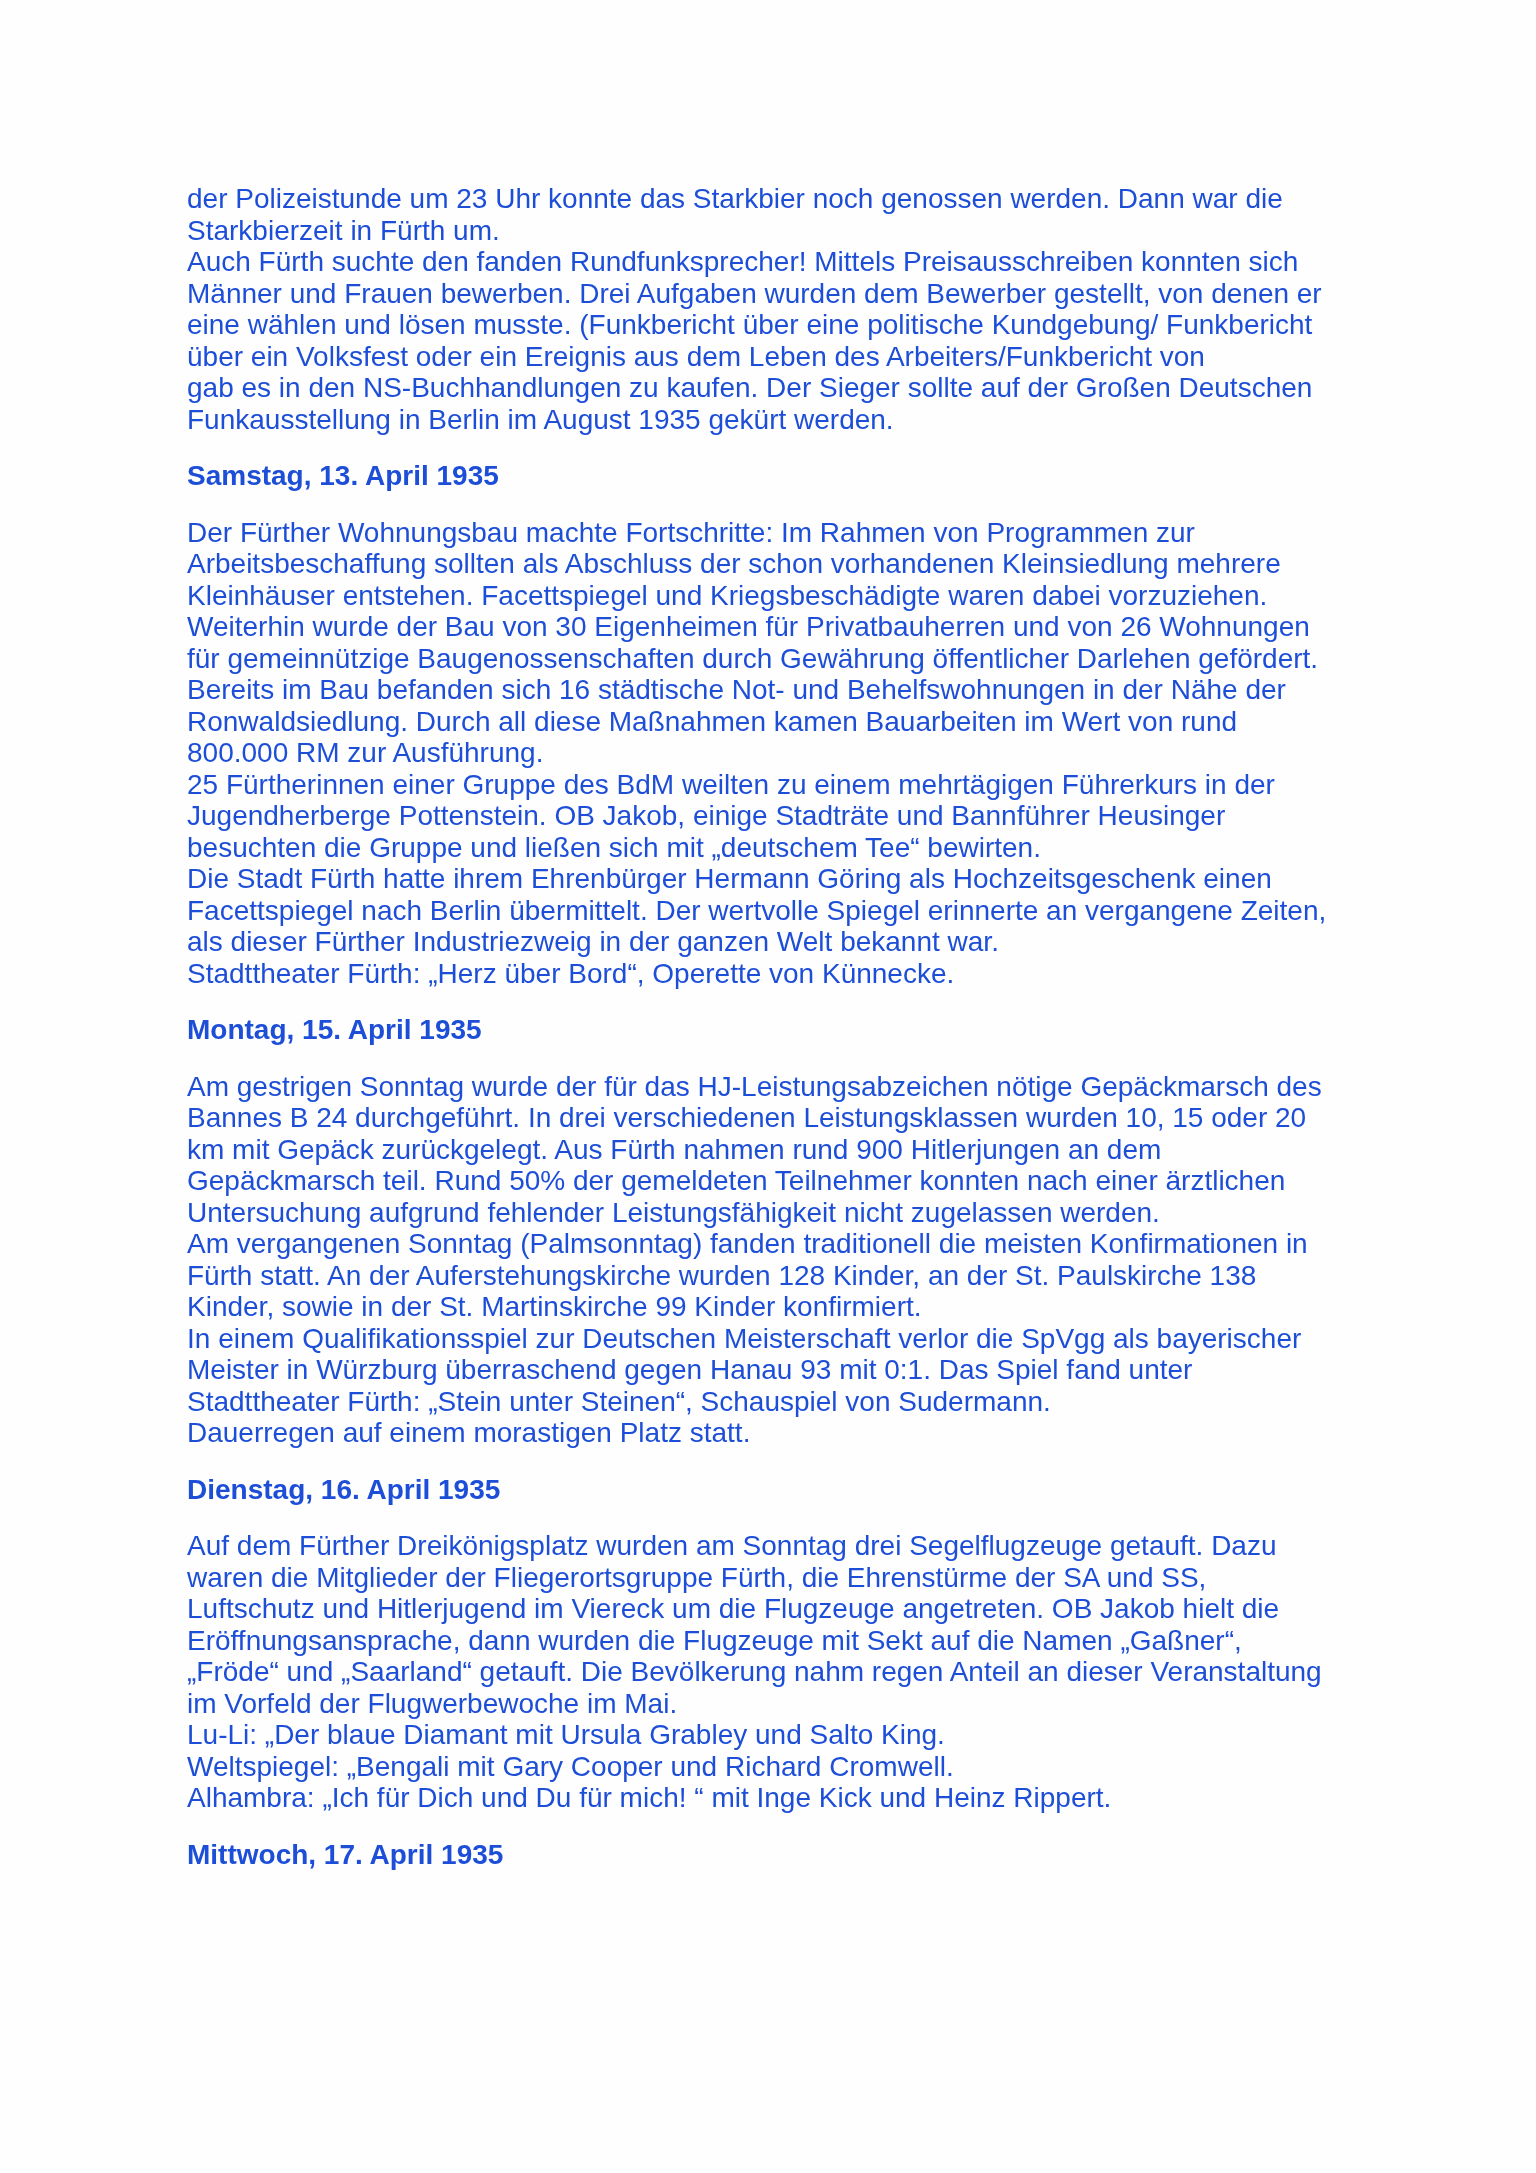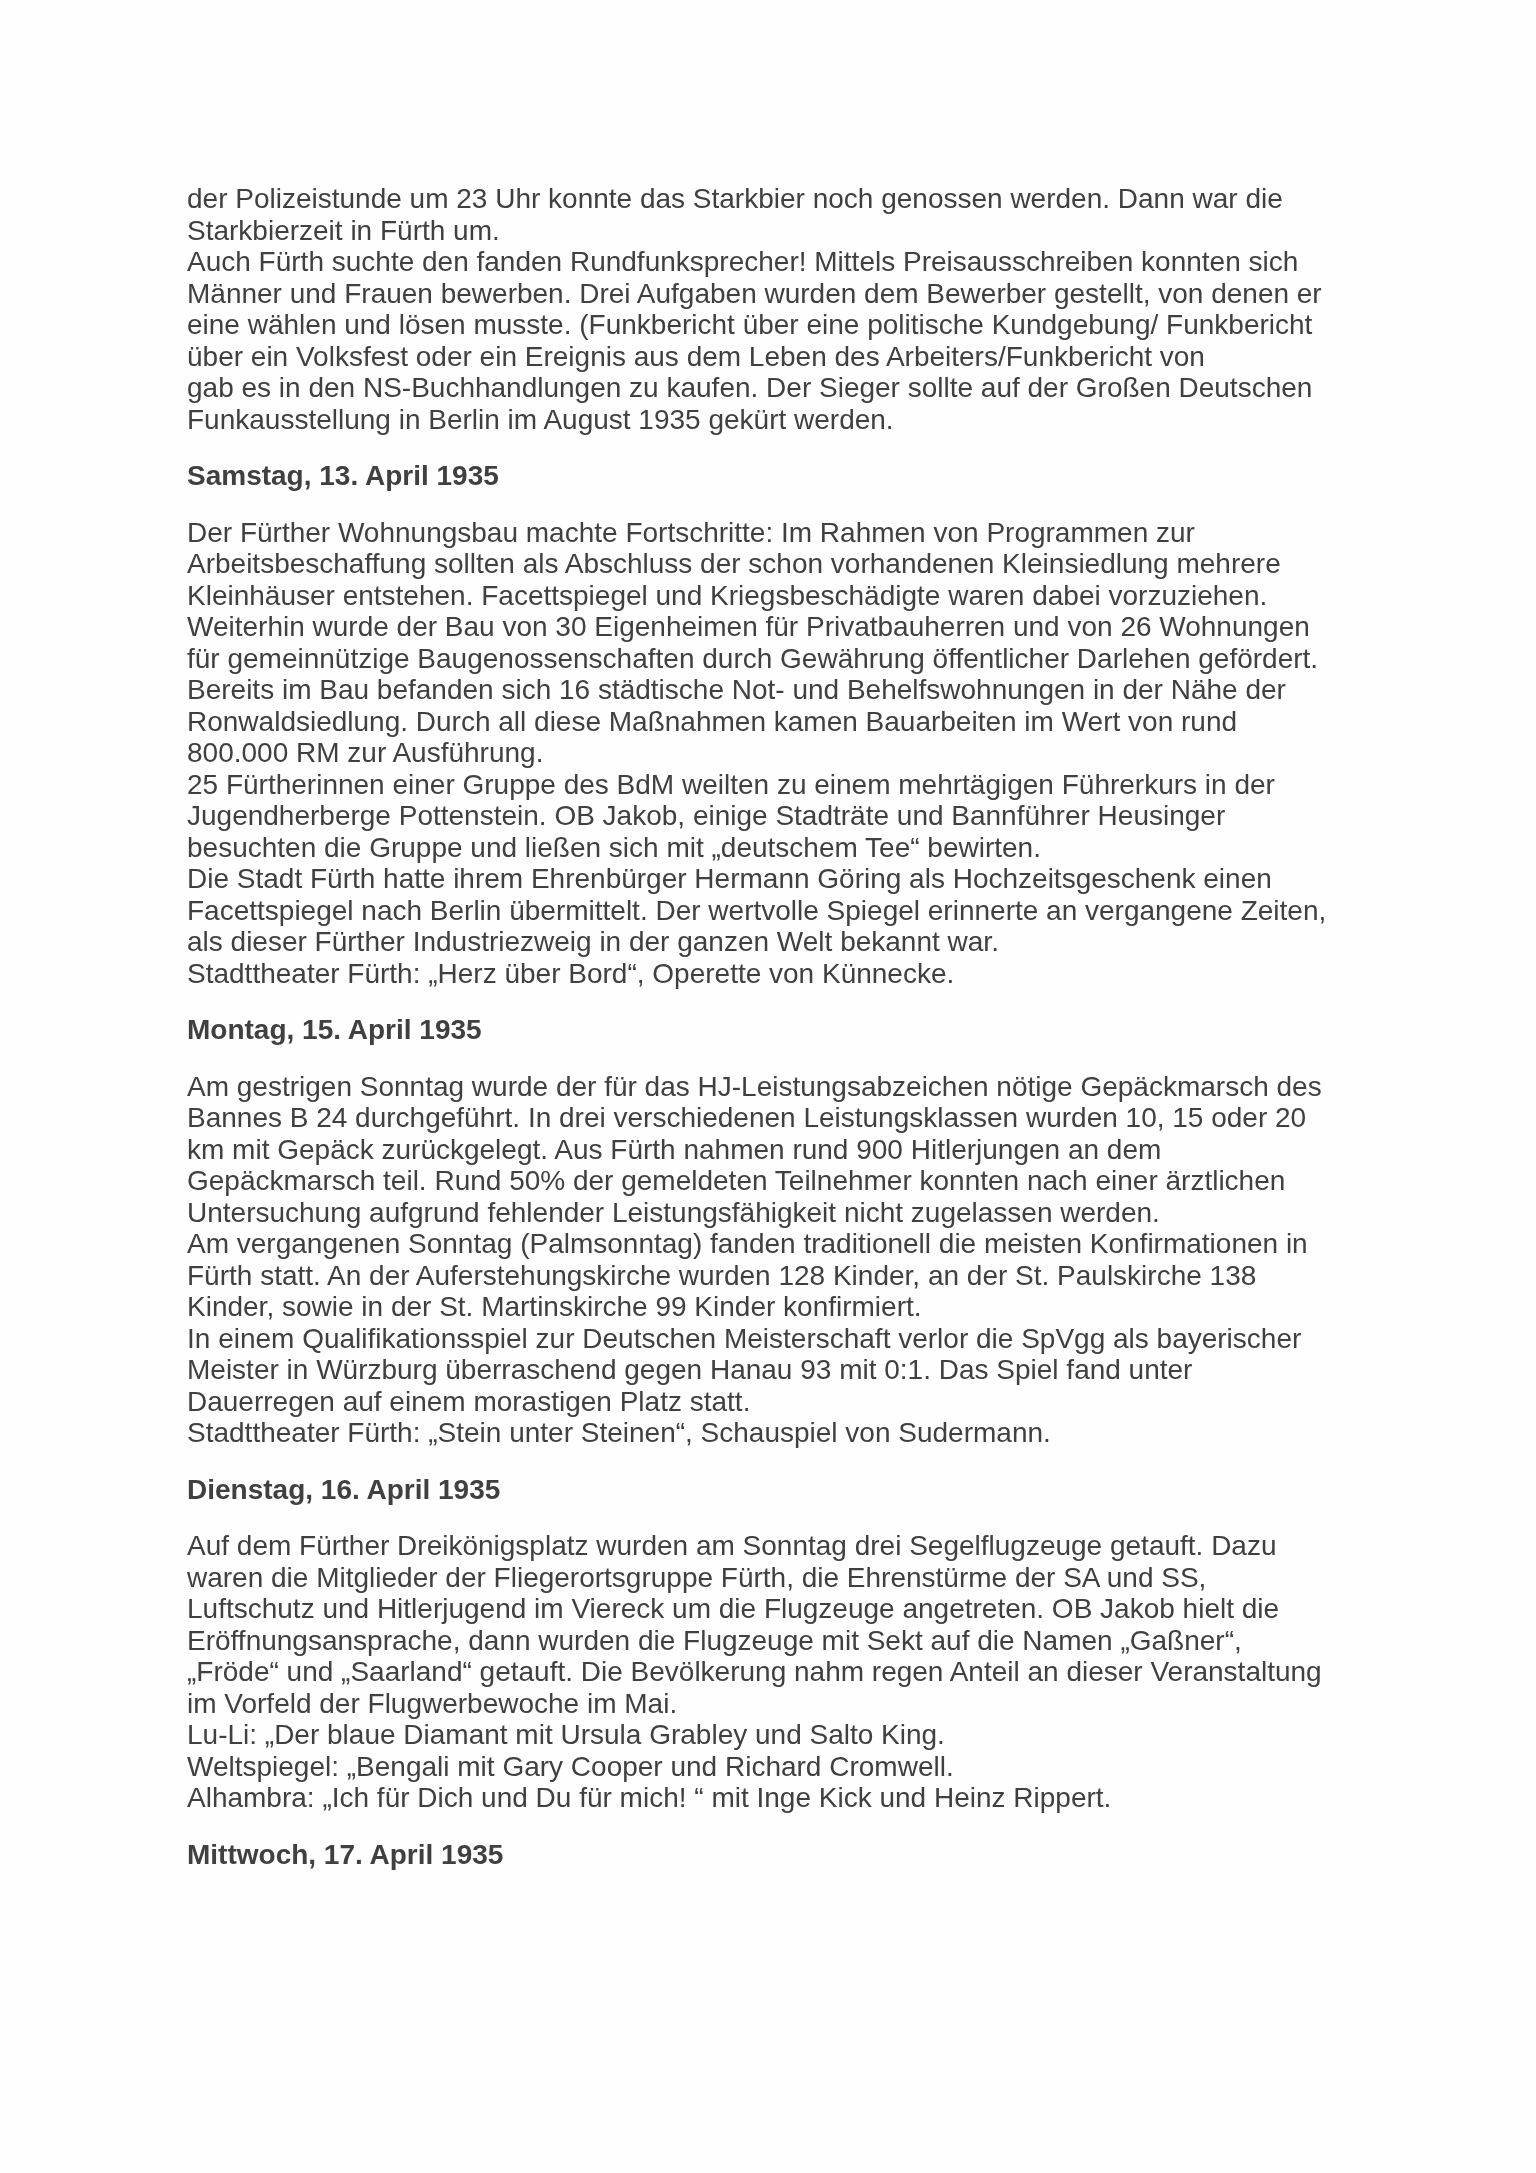--- a/index.html
+++ b/index.html
@@ -41,21 +41,21 @@
   .heading {
     font-weight: bold;
     margin: 25px 0;
     white-space: nowrap;
   }
 </style>
 </head>
 <body>
 
 <div class="page">
-  <div class="doc" style="color: #404040;">
+  <div class="doc" style="color: #1d4ed8;">
       <div class="para">
         <div class="line">der Polizeistunde um 23 Uhr konnte das Starkbier noch genossen werden. Dann war die</div>
         <div class="line">Starkbierzeit in Fürth um.</div>
         <div class="line">Auch Fürth suchte den fanden Rundfunksprecher! Mittels Preisausschreiben konnten sich</div>
         <div class="line">Männer und Frauen bewerben. Drei Aufgaben wurden dem Bewerber gestellt, von denen er</div>
         <div class="line">eine wählen und lösen musste. (Funkbericht über eine politische Kundgebung/ Funkbericht</div>
         <div class="line">über ein Volksfest oder ein Ereignis aus dem Leben des Arbeiters/Funkbericht von</div>
         <div class="line">gab es in den NS-Buchhandlungen zu kaufen. Der Sieger sollte auf der Großen Deutschen</div>
         <div class="line">Funkausstellung in Berlin im August 1935 gekürt werden.</div>
       </div>
@@ -82,22 +82,22 @@
         <div class="line">Am gestrigen Sonntag wurde der für das HJ-Leistungsabzeichen nötige Gepäckmarsch des</div>
         <div class="line">Bannes B 24 durchgeführt. In drei verschiedenen Leistungsklassen wurden 10, 15 oder 20</div>
         <div class="line">km mit Gepäck zurückgelegt. Aus Fürth nahmen rund 900 Hitlerjungen an dem</div>
         <div class="line">Gepäckmarsch teil. Rund 50% der gemeldeten Teilnehmer konnten nach einer ärztlichen</div>
         <div class="line">Untersuchung aufgrund fehlender Leistungsfähigkeit nicht zugelassen werden.</div>
         <div class="line">Am vergangenen Sonntag (Palmsonntag) fanden traditionell die meisten Konfirmationen in</div>
         <div class="line">Fürth statt. An der Auferstehungskirche wurden 128 Kinder, an der St. Paulskirche 138</div>
         <div class="line">Kinder, sowie in der St. Martinskirche 99 Kinder konfirmiert.</div>
         <div class="line">In einem Qualifikationsspiel zur Deutschen Meisterschaft verlor die SpVgg als bayerischer</div>
         <div class="line">Meister in Würzburg überraschend gegen Hanau 93 mit 0:1. Das Spiel fand unter</div>
+        <div class="line">Stadttheater Fürth: „Stein unter Steinen“, Schauspiel von Sudermann.</div>
         <div class="line">Dauerregen auf einem morastigen Platz statt.</div>
-        <div class="line">Stadttheater Fürth: „Stein unter Steinen“, Schauspiel von Sudermann.</div>
       </div>
       <div class="heading">Dienstag, 16. April 1935</div>
       <div class="para">
         <div class="line">Auf dem Fürther Dreikönigsplatz wurden am Sonntag drei Segelflugzeuge getauft. Dazu</div>
         <div class="line">waren die Mitglieder der Fliegerortsgruppe Fürth, die Ehrenstürme der SA und SS,</div>
         <div class="line">Luftschutz und Hitlerjugend im Viereck um die Flugzeuge angetreten. OB Jakob hielt die</div>
         <div class="line">Eröffnungsansprache, dann wurden die Flugzeuge mit Sekt auf die Namen „Gaßner“,</div>
         <div class="line">„Fröde“ und „Saarland“ getauft. Die Bevölkerung nahm regen Anteil an dieser Veranstaltung</div>
         <div class="line">im Vorfeld der Flugwerbewoche im Mai.</div>
         <div class="line">Lu-Li: „Der blaue Diamant mit Ursula Grabley und Salto King.</div>

